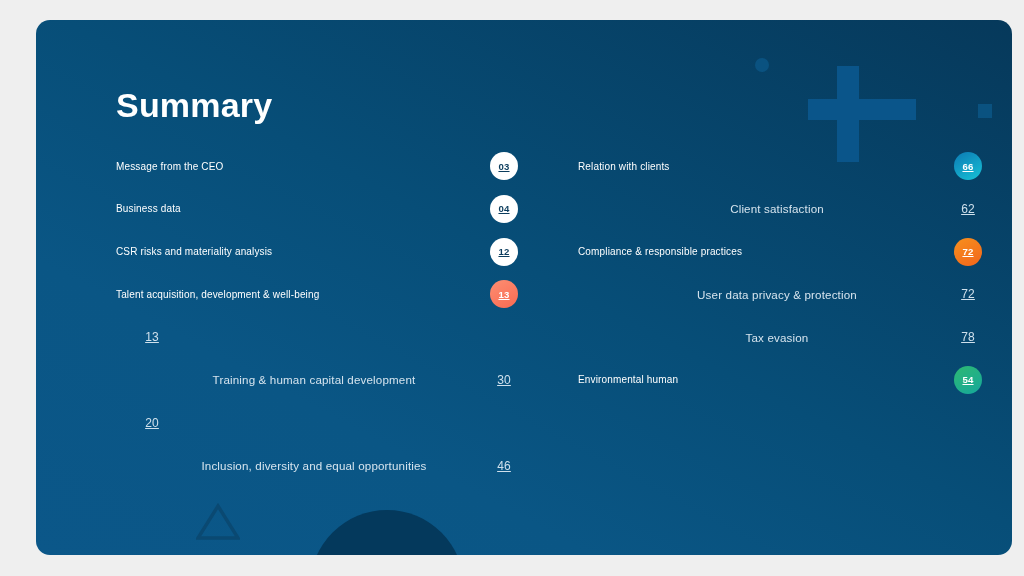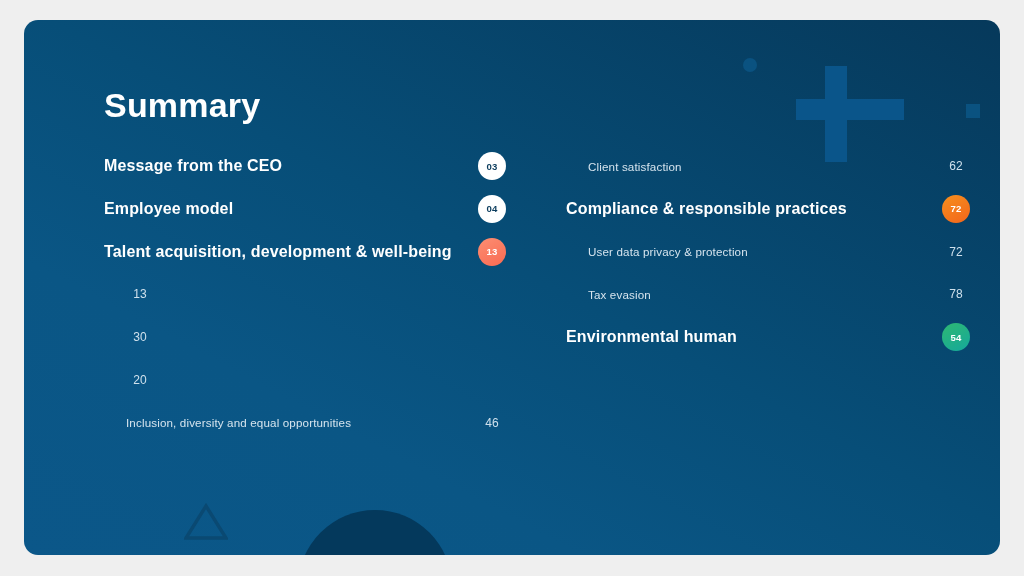--- a/index.html
+++ b/index.html
@@ -16,21 +16,21 @@
   #slide-stage {
     position: relative;
     width: 1024px;
     height: 576px;
     background: #efefef;
   }
 
   
   #slide-card {
     position: absolute;
-    left: 24px;
+    left: 36px;
     top: 20px;
     width: 976px;
     height: 535px;
     border-radius: 14px;
     overflow: hidden;
     background: linear-gradient(208deg, #06395b 0%, #074e78 48%, #0a5685 72%, #0b5789 100%);
   }
 
   
   .deco { position: absolute; pointer-events: none; }
@@ -97,44 +97,45 @@
   }
 
   .toc-label {
     flex: 1 1 auto;
     white-space: nowrap;
     overflow: hidden;
   }
 
   
   .toc-row.level-main .toc-label {
-    font-size: 16px;
-    font-weight: bold;
+    font-size: 10px;
+    font-weight: normal;
     color: #ffffff;
     letter-spacing: 0.15px;
   }
 
   
-  .toc-row.level-sub { padding-left: 22px; }
+  .toc-row.level-sub { padding-left: 22px; text-align: center; }
   .toc-row.level-sub .toc-label {
     font-size: 11.6px;
     font-weight: normal;
     color: #d6e4ee;
     letter-spacing: 0.15px;
   }
 
   
   .toc-page {
     flex: 0 0 auto;
     display: flex;
     align-items: center;
     justify-content: center;
     font-size: 9.6px;
     font-weight: bold;
     letter-spacing: 0.2px;
+    text-decoration: underline;
   }
 
   .toc-page.badge {
     width: 28px;
     height: 28px;
     border-radius: 50%;
     color: #ffffff;
   }
   .toc-page.badge.badge-white {
     background: #ffffff;
@@ -181,51 +182,60 @@
     <h1 id="page-title">Summary</h1>
 
     <div class="toc-column" id="toc-column-left">
 
       <div class="toc-row level-main">
         <span class="toc-label">Message from the CEO</span>
         <span class="toc-page badge badge-white">03</span>
       </div>
 
       <div class="toc-row level-main">
-        <span class="toc-label">Employee model</span>
+        <span class="toc-label">Business data</span>
         <span class="toc-page badge badge-white">04</span>
       </div>
 
+      <div class="toc-row level-main">
+        <span class="toc-label">CSR risks and materiality analysis</span>
+        <span class="toc-page badge badge-white">12</span>
+      </div>
 
       <div class="toc-row level-main">
         <span class="toc-label">Talent acquisition, development &amp; well-being</span>
         <span class="toc-page badge badge-coral">13</span>
       </div>
 
       <div class="toc-row level-sub">
         <span class="toc-page plain">13</span>
       </div>
 
       <div class="toc-row level-sub">
+        <span class="toc-label">Training &amp; human capital development</span>
         <span class="toc-page plain">30</span>
       </div>
 
       <div class="toc-row level-sub">
         <span class="toc-page plain">20</span>
       </div>
 
       <div class="toc-row level-sub">
         <span class="toc-label">Inclusion, diversity and equal opportunities</span>
         <span class="toc-page plain">46</span>
       </div>
 
     </div>
 
     <div class="toc-column" id="toc-column-right">
 
+      <div class="toc-row level-main">
+        <span class="toc-label">Relation with clients</span>
+        <span class="toc-page badge badge-cyan">66</span>
+      </div>
 
       <div class="toc-row level-sub">
         <span class="toc-label">Client satisfaction</span>
         <span class="toc-page plain">62</span>
       </div>
 
       <div class="toc-row level-main">
         <span class="toc-label">Compliance &amp; responsible practices</span>
         <span class="toc-page badge badge-orange">72</span>
       </div>

